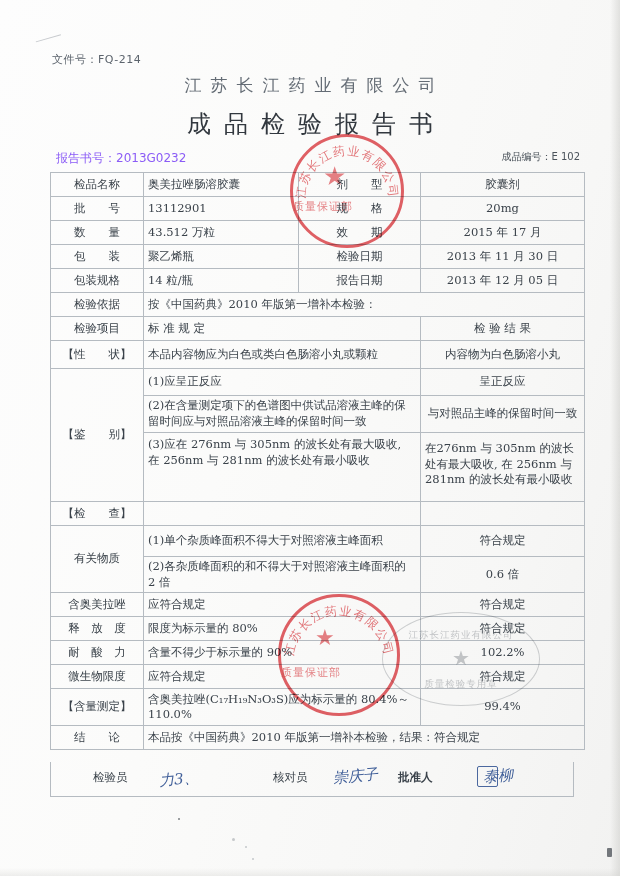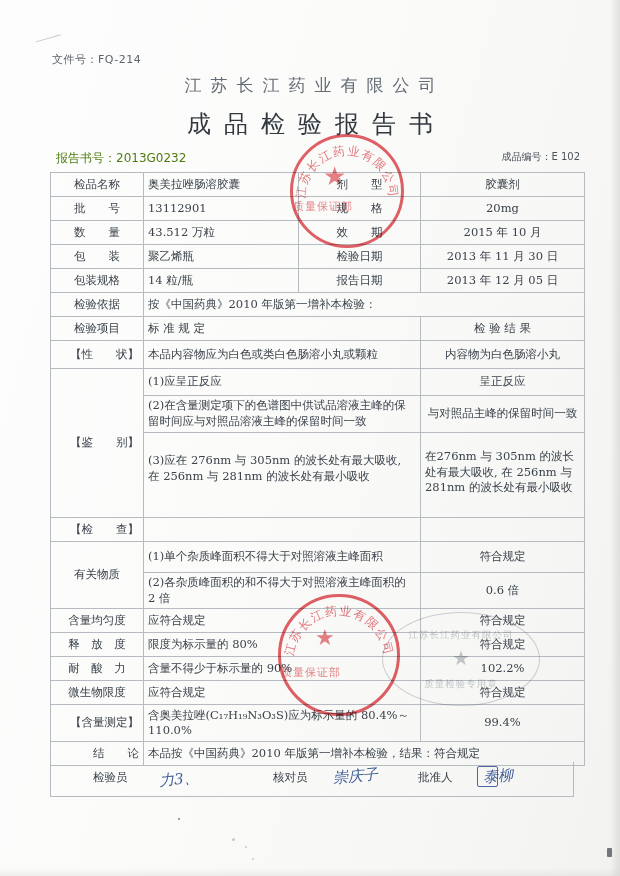--- a/index.html
+++ b/index.html
@@ -73,21 +73,21 @@
     font-size: 24px;
     letter-spacing: 13px;
     text-indent: 13px;
     color: #32383f;
     font-family: "DejaVu Serif", "Liberation Serif", serif;
   }
   .report-no {
     position: absolute;
     left: 56px; top: 150px;
     font-size: 12px;
-    color: #4d7c0f;
+    color: #8b5cf6;
   }
   .product-no {
     position: absolute;
     right: 40px; top: 150px;
     font-size: 10px;
     color: #4b535b;
   }
 
   
   .tbl {
@@ -103,42 +103,42 @@
   .tbl td {
     border: 1px solid #b5bbc1;
     padding: 2px 4px;
     vertical-align: middle;
     line-height: 1.35;
   }
   .c-label   { width: 93px;  text-align: center; }
   .c-mid     { width: 155px; text-align: left; }
   .c-mid2    { width: 122px; text-align: center; }
   .c-right   { width: 164px; text-align: center; }
-  .h-label-tight { letter-spacing: 0px; text-align: right; }
+  .h-label-tight { letter-spacing: 0px; }
   .left { text-align: left; padding-left: 7px; margin-left: 28px; }
   .row-h { height: 24px; }
   .row-tall { height: 28px; }
 
   .basis-cell { text-align: left; padding-left: 7px; }
   .sig-wrap {
     position: absolute;
     left: 50px; top: 762px; width: 522px; height: 34px;
     border: 1px solid #b5bbc1;
     border-top: none;
   }
   .sig-item {
     position: absolute;
     top: 8px;
     font-size: 11.5px;
     color: #3a424a;
     font-family: "DejaVu Serif", "Liberation Serif", serif;
   }
   .sig-1 { left: 42px; }
   .sig-2 { left: 222px; }
-  .sig-3 { left: 367px; }
+  .sig-3 { left: 347px; font-weight: bold; }
   .hand {
     position: absolute;
     font-family: "DejaVu Serif", "Liberation Serif", serif;
     color: #2d4f8f;
     font-style: italic;
     font-size: 15px;
     transform: rotate(-5deg);
     opacity: .9;
   }
   .hand-1 { left: 108px; top: 8px; }
@@ -277,21 +277,21 @@
     <tr class="row-h">
       <td class="c-label">批　　号</td>
       <td class="c-mid">13112901</td>
       <td class="c-mid2">规　　格</td>
       <td class="c-right">20mg</td>
     </tr>
     <tr class="row-h">
       <td class="c-label">数　　量</td>
       <td class="c-mid">43.512 万粒</td>
       <td class="c-mid2">效　　期</td>
-      <td class="c-right">2015 年 10 月</td>
+      <td class="c-right">2015 年 17 月</td>
     </tr>
     <tr class="row-h">
       <td class="c-label">包　　装</td>
       <td class="c-mid">聚乙烯瓶</td>
       <td class="c-mid2">检验日期</td>
       <td class="c-right">2013 年 11 月 30 日</td>
     </tr>
     <tr class="row-h">
       <td class="c-label">包装规格</td>
       <td class="c-mid">14 粒/瓶</td>
@@ -319,42 +319,42 @@
     <tr>
       <td class="c-label h-label-tight" rowspan="3">【鉴　　别】</td>
       <td colspan="2" class="left" style="height:22px">(1)应呈正反应</td>
       <td class="c-right">呈正反应</td>
     </tr>
     <tr>
       <td colspan="2" class="left" style="height:32px">(2)在含量测定项下的色谱图中供试品溶液主峰的保留时间应与对照品溶液主峰的保留时间一致</td>
       <td class="c-right">与对照品主峰的保留时间一致</td>
     </tr>
     <tr>
-      <td colspan="2" class="left" style="height:62px;vertical-align:top;padding-top:20px">(3)应在 276nm 与 305nm 的波长处有最大吸收, 在 256nm 与 281nm 的波长处有最小吸收</td>
-      <td class="c-right" style="vertical-align:top;padding-top:16px;text-align:left">在276nm 与 305nm 的波长处有最大吸收, 在 256nm 与 281nm 的波长处有最小吸收</td>
+      <td colspan="2" class="left" style="height:62px;vertical-align:top;padding-top:4px">(3)应在 276nm 与 305nm 的波长处有最大吸收, 在 256nm 与 281nm 的波长处有最小吸收</td>
+      <td class="c-right" style="vertical-align:top;padding-top:8px;text-align:left">在276nm 与 305nm 的波长处有最大吸收, 在 256nm 与 281nm 的波长处有最小吸收</td>
     </tr>
 
     <tr class="row-h">
       <td class="c-label h-label-tight">【检　　查】</td>
       <td colspan="2"></td>
       <td class="c-right"></td>
     </tr>
 
     <tr>
       <td class="c-label" rowspan="2">有关物质</td>
       <td colspan="2" style="height:26px">(1)单个杂质峰面积不得大于对照溶液主峰面积</td>
       <td class="c-right">符合规定</td>
     </tr>
     <tr>
       <td colspan="2" style="height:30px">(2)各杂质峰面积的和不得大于对照溶液主峰面积的 2 倍</td>
       <td class="c-right">0.6 倍</td>
     </tr>
 
     <tr class="row-h">
-      <td class="c-label">含量均匀度</td>
+      <td class="c-label">含奥美拉唑</td>
       <td colspan="2">应符合规定</td>
       <td class="c-right">符合规定</td>
     </tr>
     <tr class="row-h">
       <td class="c-label">释　放　度</td>
       <td colspan="2">限度为标示量的 80%</td>
       <td class="c-right">符合规定</td>
     </tr>
     <tr class="row-h">
       <td class="c-label">耐　酸　力</td>

